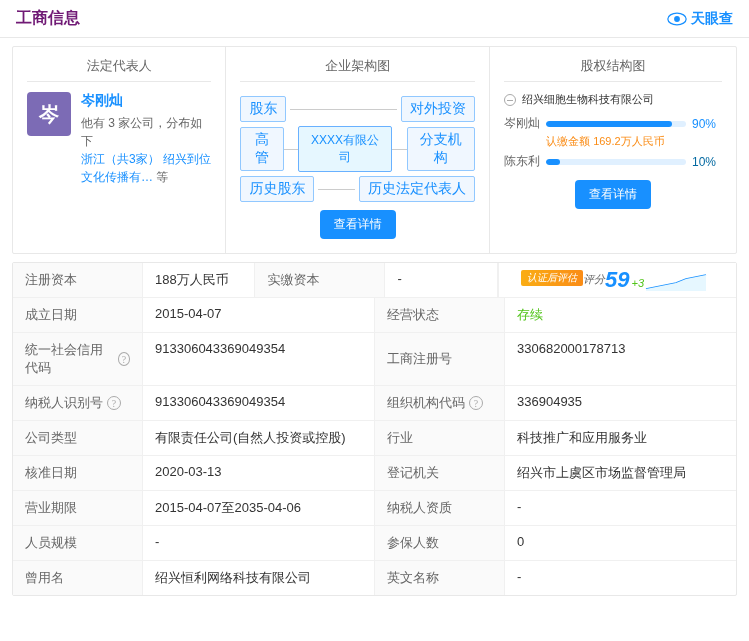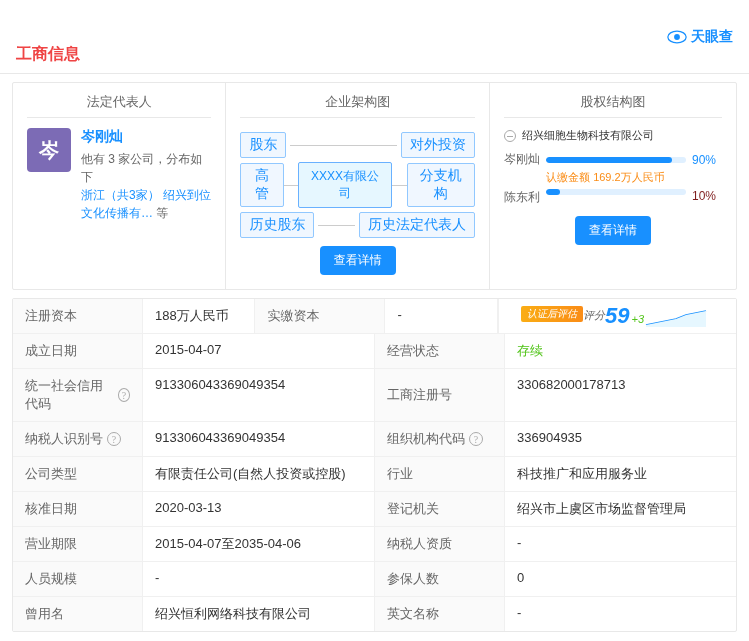--- a/index.html
+++ b/index.html
@@ -10,22 +10,21 @@
       justify-content: space-between;
       align-items: center;
       padding: 8px 16px;
       background: #fff;
       border-bottom: 1px solid #e8e8e8;
     }
     
     .page-title {
       font-size: 16px;
       font-weight: bold;
-      color: #ef4444;
-      margin-top: 36px;
+      color: #701a75;
     }
     
     .tianyancha-logo {
       display: flex;
       align-items: center;
       color: #1890ff;
       font-size: 14px;
       font-weight: bold;
     }
     
@@ -341,26 +340,26 @@
           <span style="color:#666; width:36px;">岑刚灿</span>
           <div style="flex:1; height:6px; background:#e0f0ff; border-radius:3px; overflow:hidden;">
             <div style="width:90%; height:100%; background:#1890ff; border-radius:3px;"></div>
           </div>
           <span style="color:#1890ff; width:30px;">90%</span>
         </div>
         <div style="font-size:11px; color:#fa8c16; padding-left:42px;">认缴金额 169.2万人民币</div>
       </div>
 
       <div style="margin-bottom:8px;">
-        <div style="display:flex; gap:6px; font-size:12px; margin-bottom:10px;">
+        <div style="display:flex; align-items:center; gap:6px; font-size:12px; margin-bottom:10px;">
           <span style="color:#666; width:36px;">陈东利</span>
           <div style="flex:1; height:6px; background:#e0f0ff; border-radius:3px; overflow:hidden;">
             <div style="width:10%; height:100%; background:#1890ff; border-radius:3px;"></div>
           </div>
-          <span style="color:#7f1d1d; width:30px;">10%</span>
+          <span style="color:#0369a1; width:30px;">10%</span>
         </div>
         <div style="font-size:11px; color:#fa8c16; padding-left:42px;"></div>
       </div>
       <button class="detail-btn">查看详情</button>
     </div>
   </div>
 </div>
 
 <div class="info-table">
 

